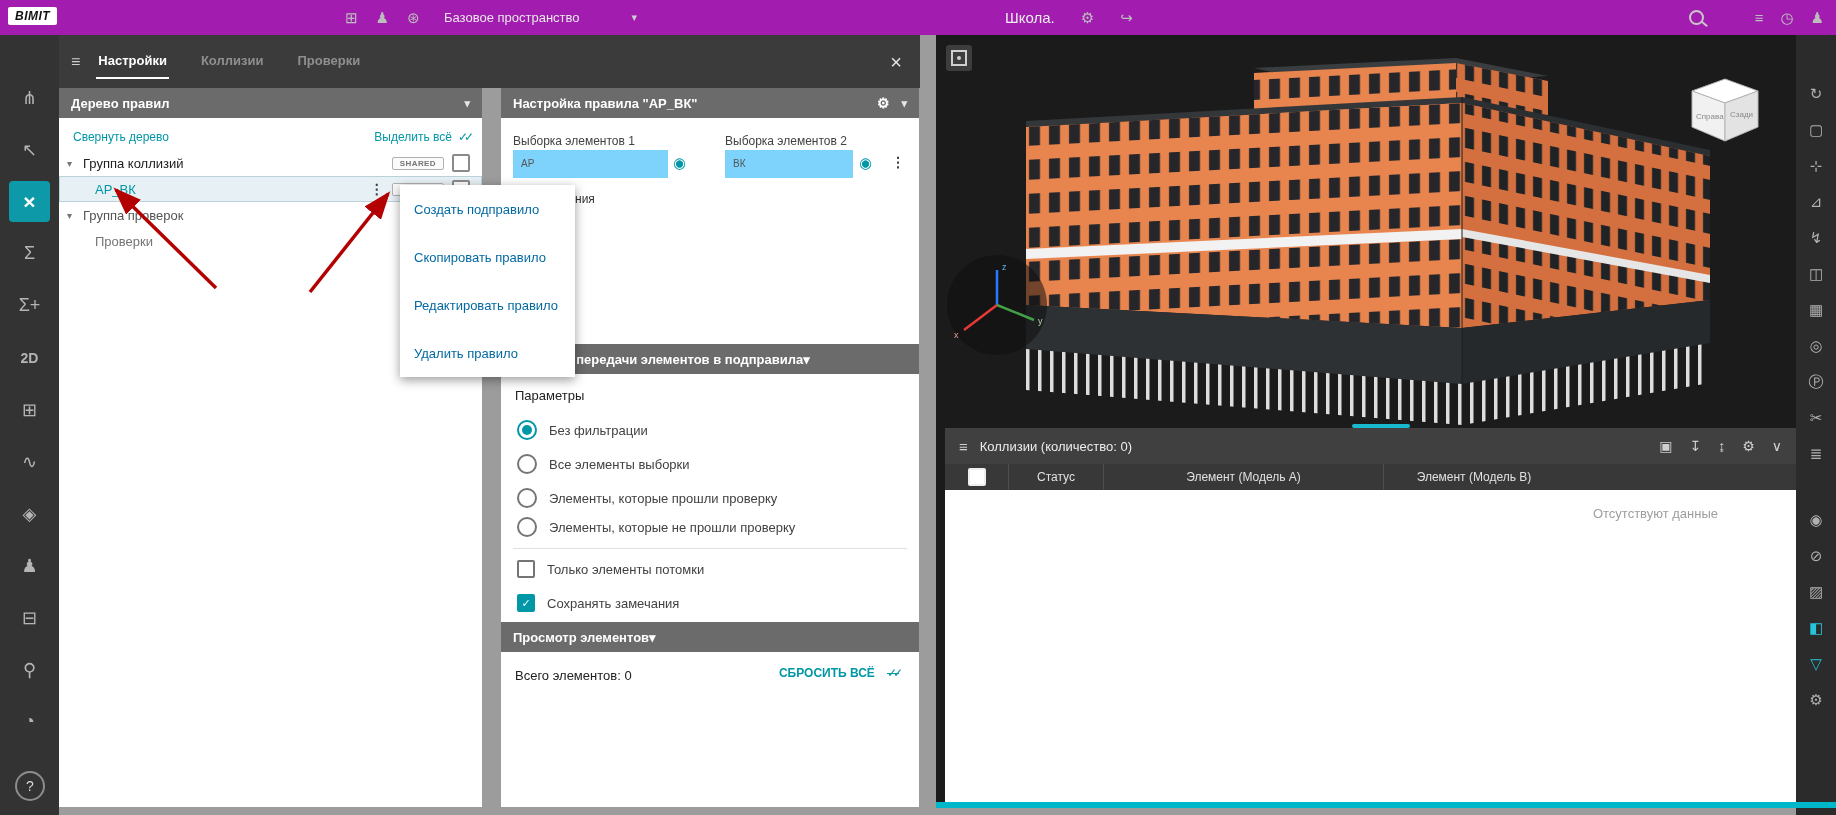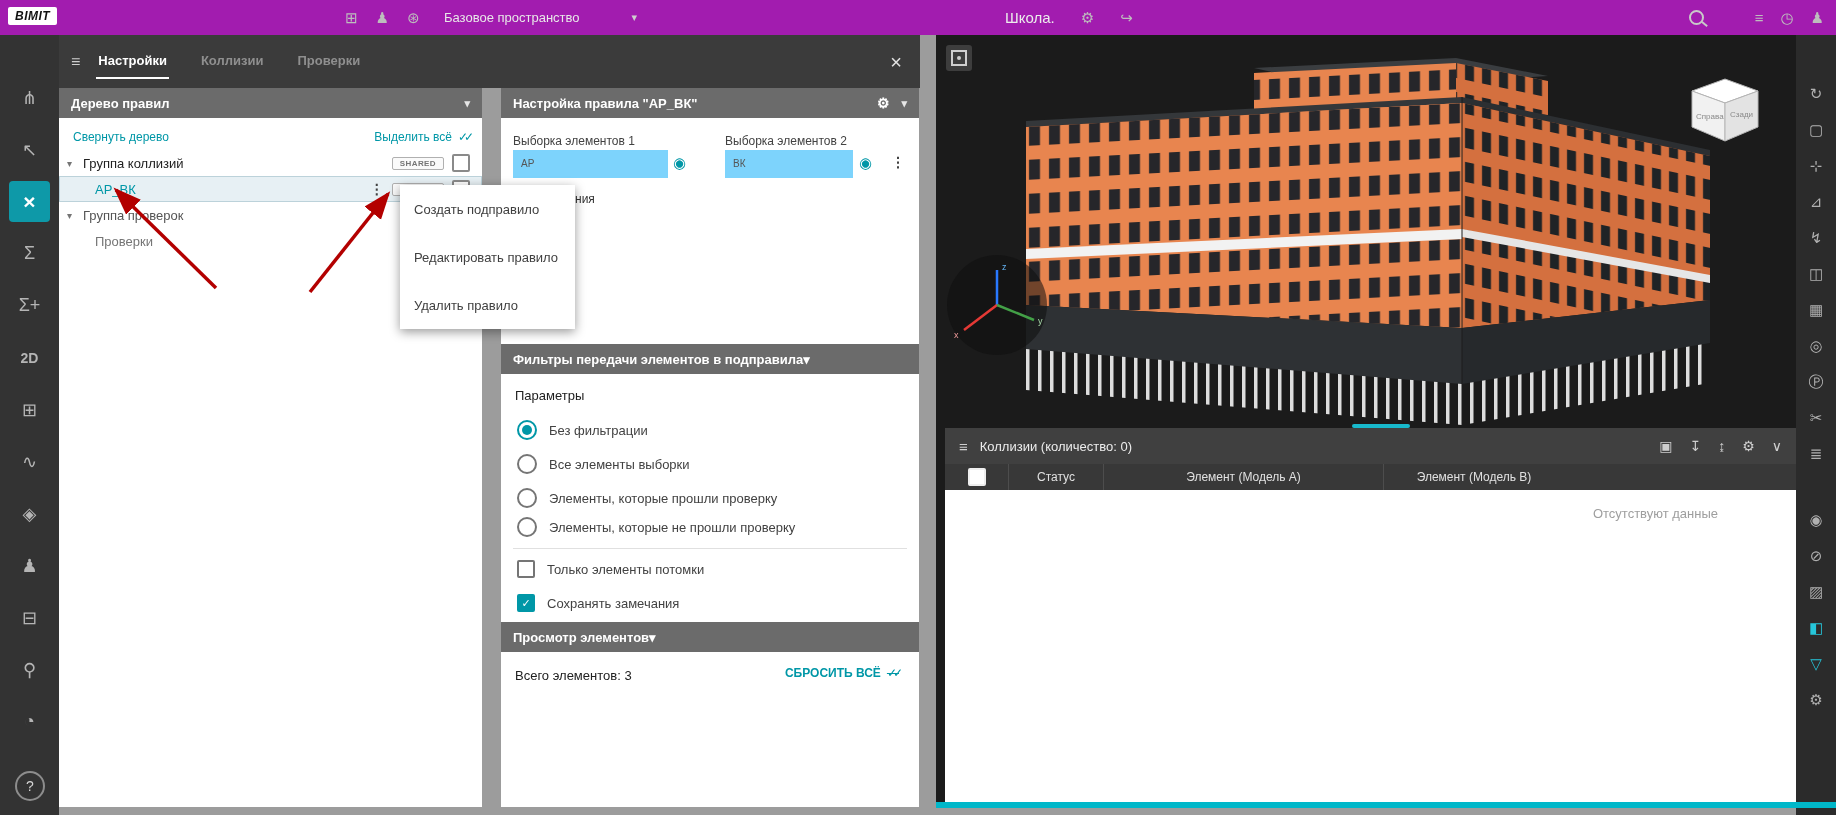--- a/index.html
+++ b/index.html
@@ -70,21 +70,21 @@
   .radio.on .rdot{border-color:#0097a7}
   .radio.on .rdot:after{content:'';position:absolute;left:3px;top:3px;width:10px;height:10px;border-radius:50%;background:#0097a7}
   .chk{position:absolute;left:16px;display:flex;align-items:center;gap:12px;font-size:13px;color:#424242}
   .cb{width:14px;height:14px;border:2px solid #757575;border-radius:2px;flex:none;display:flex;align-items:center;justify-content:center}
   .chk.on .cb{background:#0097a7;border-color:#0097a7;color:#fff;font-size:11px}
   .divider{position:absolute;left:12px;right:12px;border-top:1px solid #e0e0e0}
 
   
   #context-menu{position:absolute;left:400px;top:185px;width:175px;background:#fff;z-index:60;
     box-shadow:0 3px 10px rgba(0,0,0,.4)}
-  .mitem{height:48px;display:flex;align-items:center;padding-left:14px;font-size:13px;color:#404040}
+  .mitem{height:48px;display:flex;align-items:center;padding-left:14px;font-size:13px;color:#0369a1}
 
   
   #viewport{position:absolute;left:936px;top:35px;width:860px;height:772px;background:#1b1b1b;z-index:1}
   #focus-btn{position:absolute;left:10px;top:10px;width:26px;height:26px;background:#3d3d3d;border-radius:3px;
     display:flex;align-items:center;justify-content:center}
   #focus-btn .fi{width:12px;height:12px;border:2px solid #cfcfcf;display:flex;align-items:center;justify-content:center}
   #focus-btn .fi i{width:4px;height:4px;background:#cfcfcf;border-radius:50%}
 
   
   #collisions{position:absolute;left:945px;top:428px;width:851px;height:375px;z-index:10;background:#fff}
@@ -255,29 +255,30 @@
     <span class="cb">✓</span>
     <span>Сохранять замечания</span>
   </div>
 
   <div class="sechead" style="top:534px">
     <span>Просмотр элементов</span>
     <span class="spacer"></span>
     <span class="caret">▾</span>
   </div>
 
-  <div class="flabel" style="left:14px;top:580px;font-size:13px;color:#212121">Всего элементов: 3</div>
-  <div style="position:absolute;right:20px;top:578px;display:flex;align-items:flex-start;">
+  <div class="flabel" style="left:14px;top:580px;font-size:13px;color:#212121">Всего элементов: 0</div>
+  <div style="position:absolute;right:20px;top:578px;display:flex;align-items:flex-start;gap:6px">
     <span class="link" style="font-weight:bold">СБРОСИТЬ ВСЁ</span>
     <span class="link dblcheck" style="text-decoration:line-through">✓✓</span>
   </div>
 </div>
 
 <div id="context-menu">
   <div class="mitem">Создать подправило</div>
+  <div class="mitem">Скопировать правило</div>
   <div class="mitem">Редактировать правило</div>
   <div class="mitem">Удалить правило</div>
 </div>
 
 <svg style="position:absolute;left:90px;top:170px;width:320px;height:140px;z-index:70;pointer-events:none" viewBox="0 0 320 140">
   <defs>
     <marker id="ah" markerWidth="9" markerHeight="8" refX="7" refY="3" orient="auto">
       <path d="M0,0 L8,3 L0,6 z" fill="#b30000"></path>
     </marker>
   </defs>

